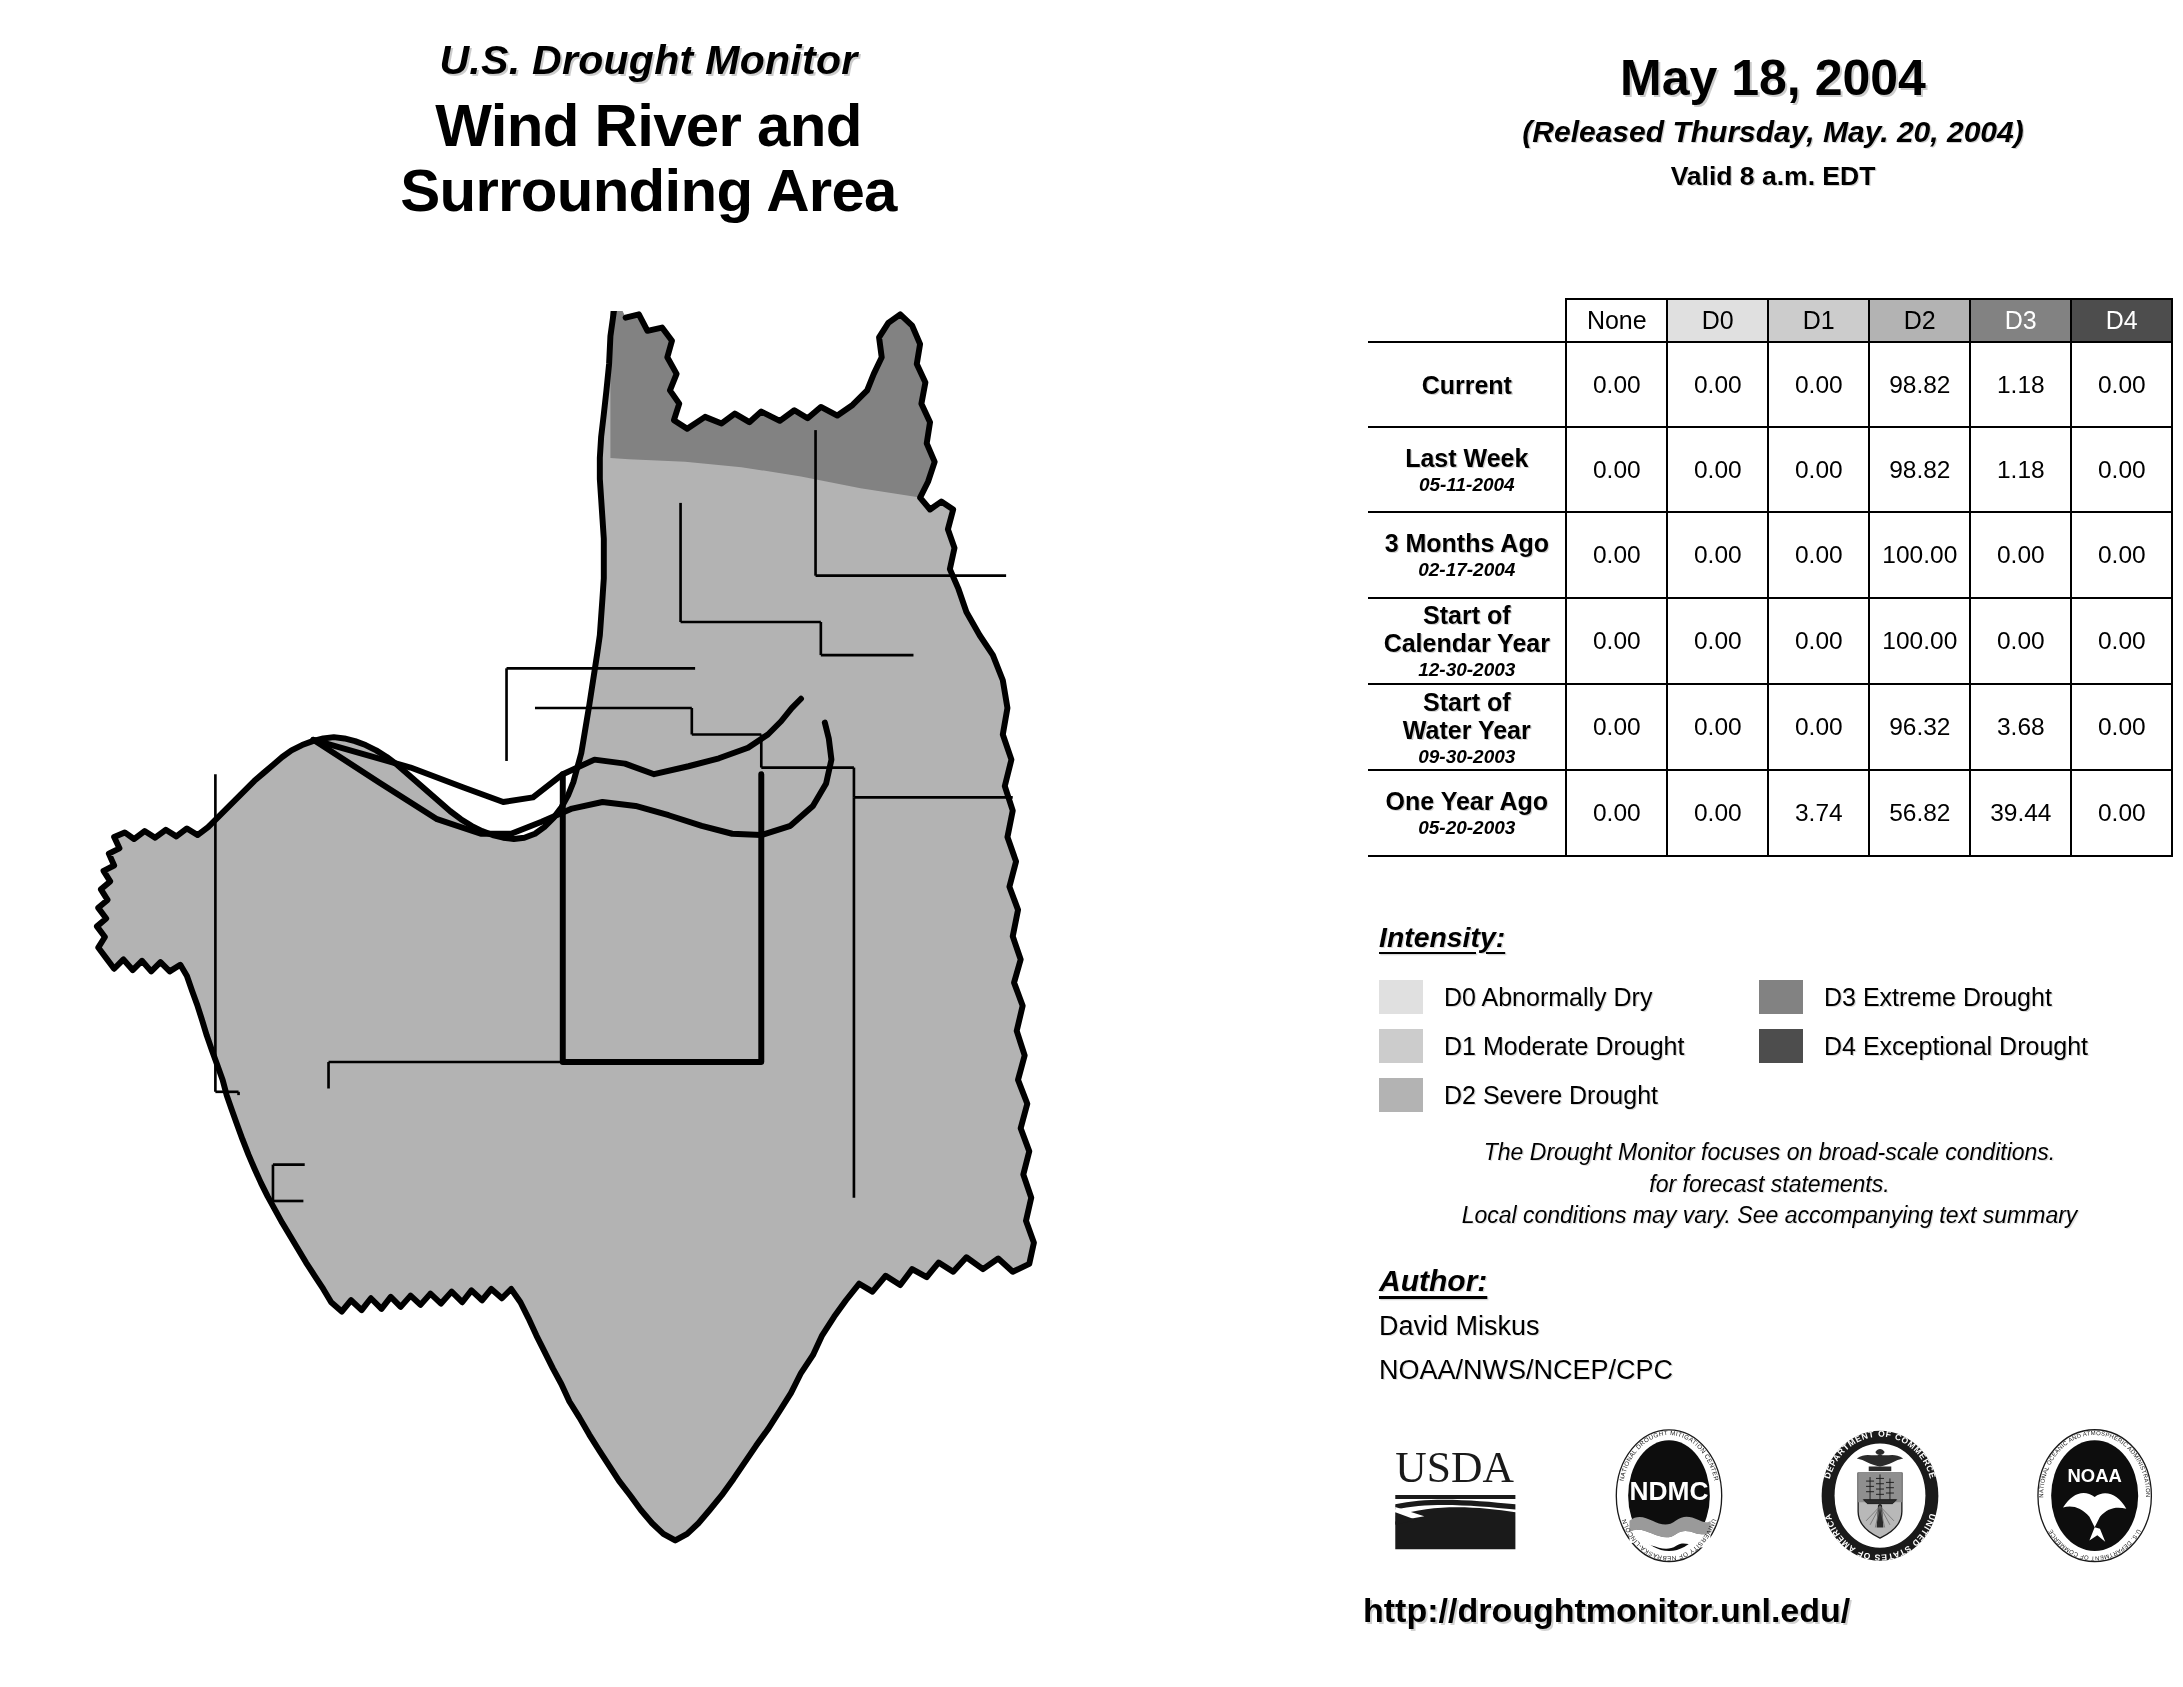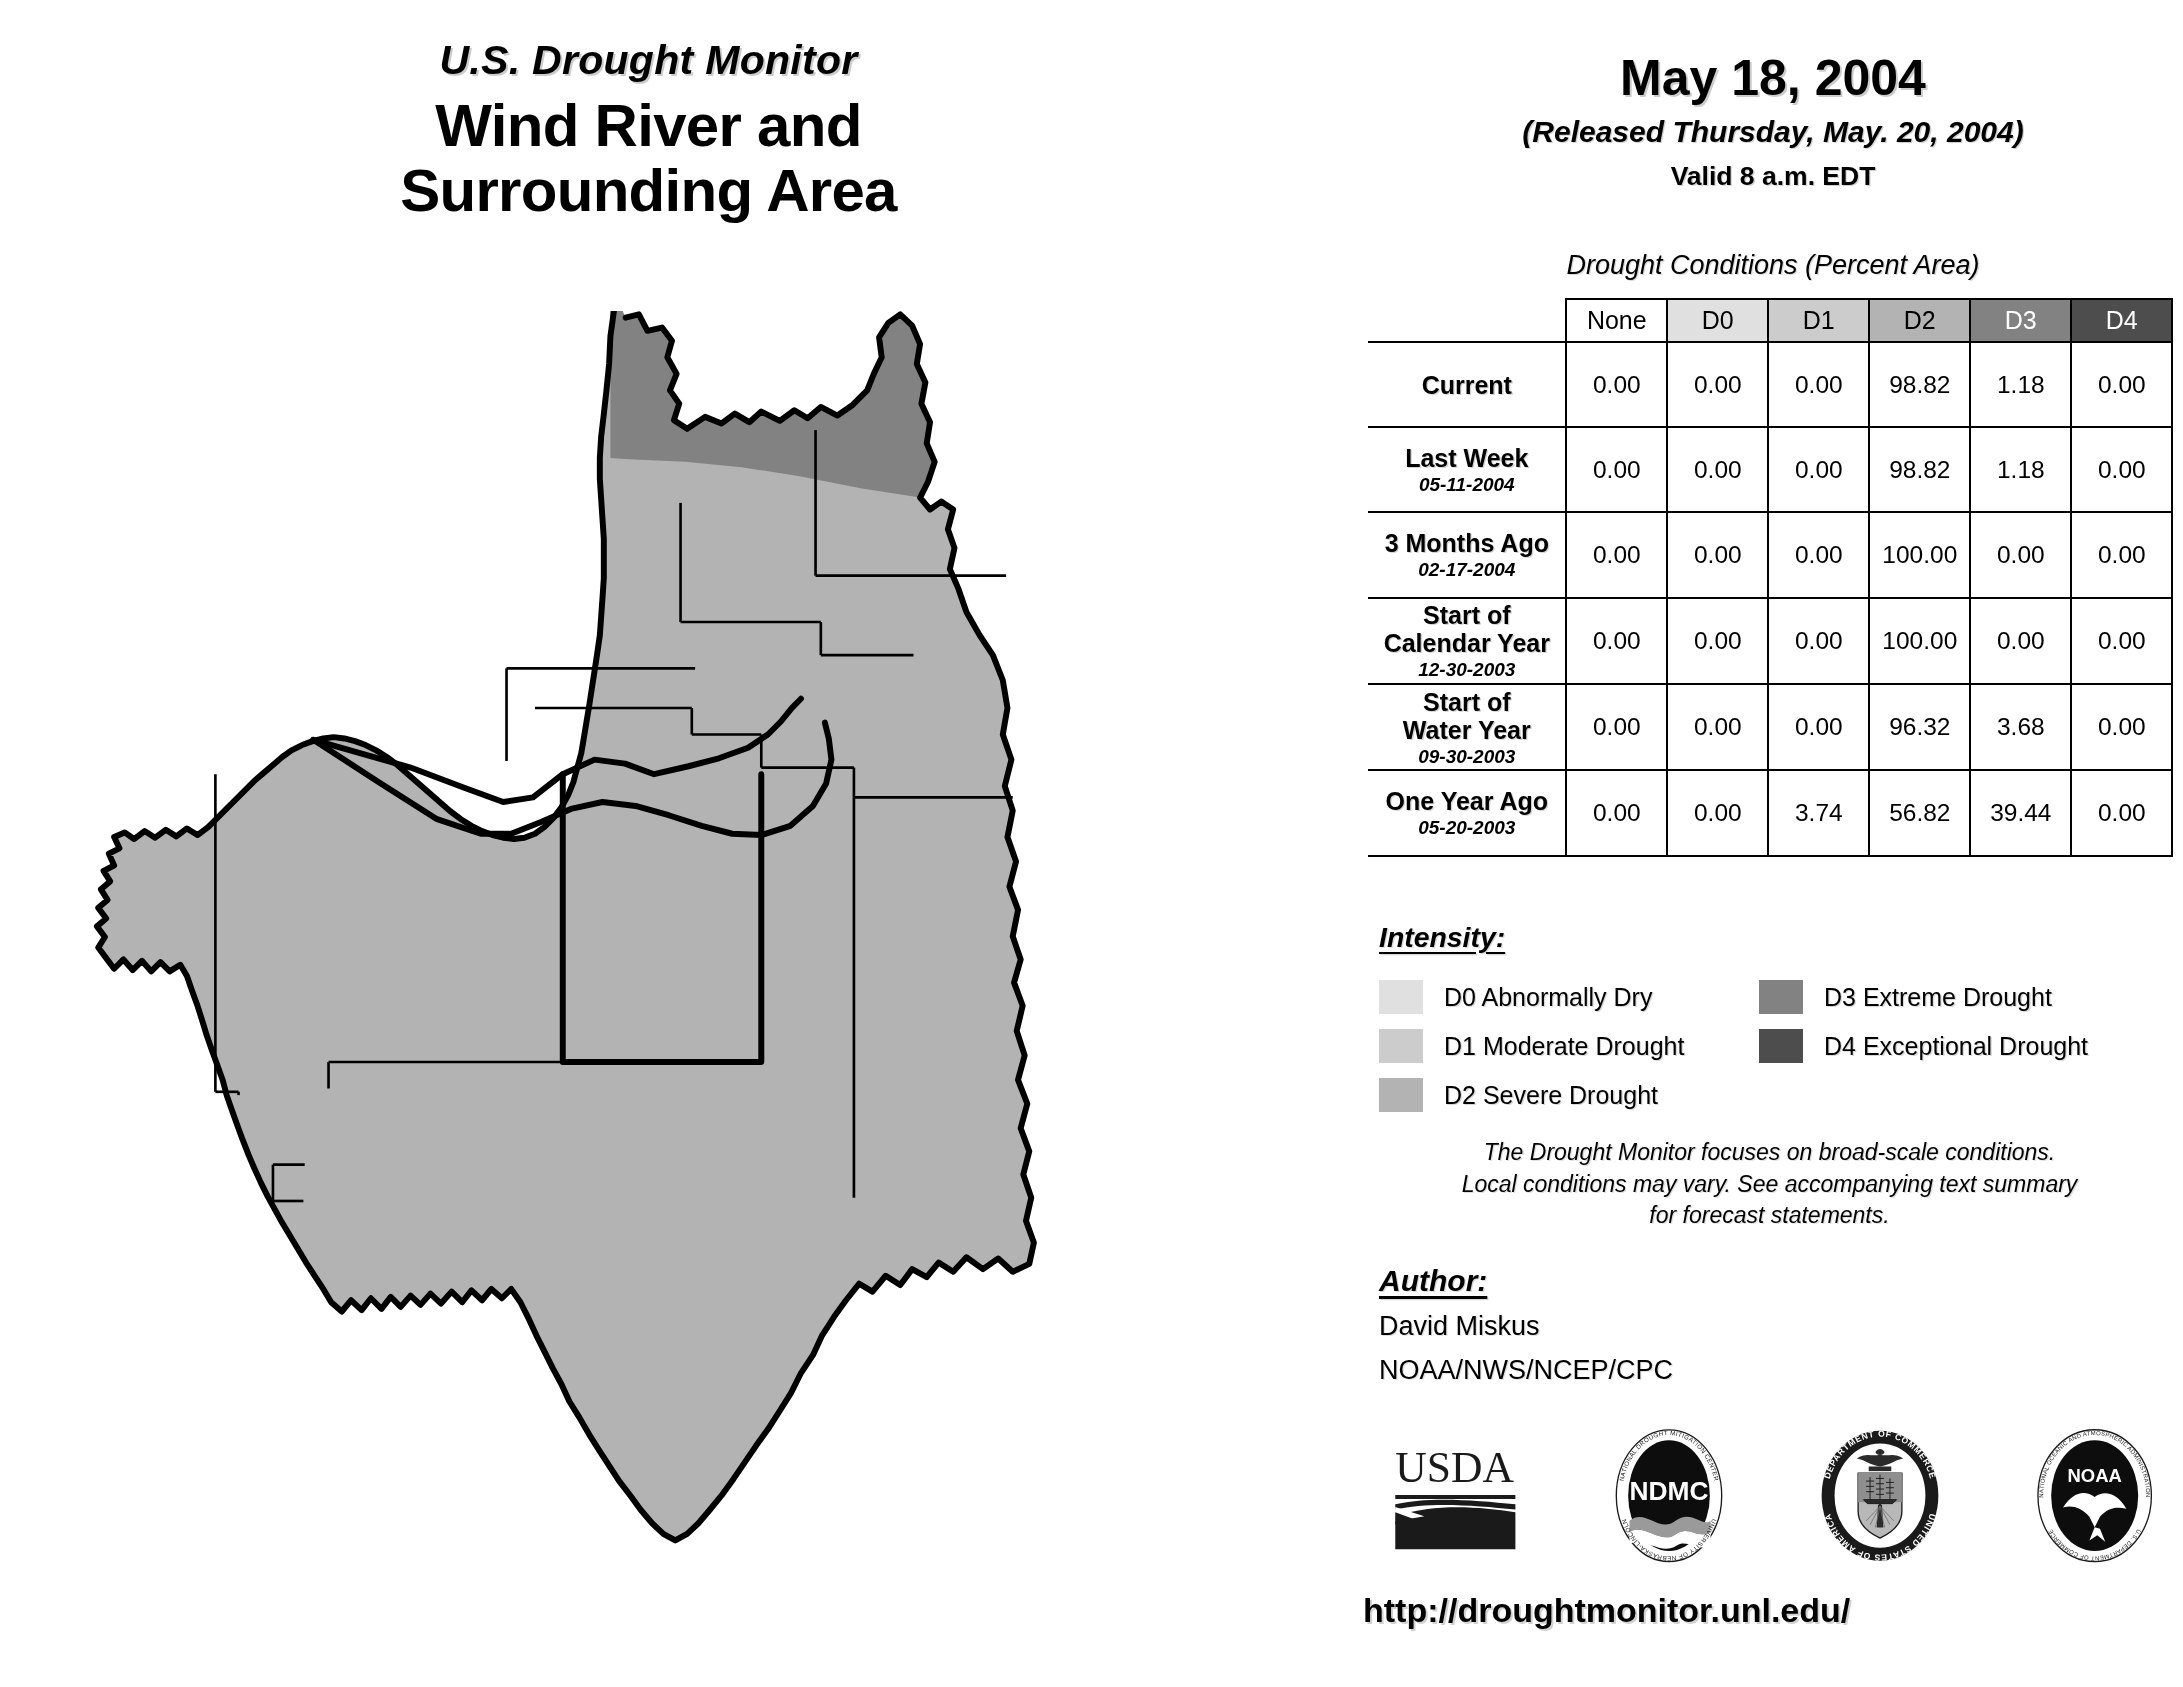--- a/index.html
+++ b/index.html
@@ -455,21 +455,20 @@
 </div>
 
 <div id="right-panel">
 
   <div id="date-block">
     <div id="valid-date">May 18, 2004</div>
     <div id="release-date">(Released Thursday, May. 20, 2004)</div>
     <div id="valid-time">Valid 8 a.m. EDT</div>
   </div>
 
-  <div id="table-caption">Drought Conditions (Percent Area)</div>
 
   <table id="conditions-table">
     <colgroup>
       <col class="c-label">
         <col class="c-val">
         <col class="c-val">
         <col class="c-val">
         <col class="c-val">
         <col class="c-val">
         <col class="c-val">
@@ -583,22 +582,22 @@
         </div>
         <div class="legend-item">
           <div class="legend-swatch sw-d2" style="background: rgb(179, 179, 179);"></div>
           <div class="legend-label">D2 Severe Drought</div>
         </div>
       </div>
   </div>
 
   <div id="disclaimer">
     <span>The Drought Monitor focuses on broad-scale conditions.</span>
+    <span>for forecast statements.</span>
     <span>Local conditions may vary. See accompanying text summary</span>
-    <span>for forecast statements.</span>
   </div>
 
   <div id="author-block">
     <div id="author-heading">Author:</div>
     <div class="author-line">David Miskus</div>
     <div class="author-line">NOAA/NWS/NCEP/CPC</div>
   </div>
 
   <div id="logo-row">
 

